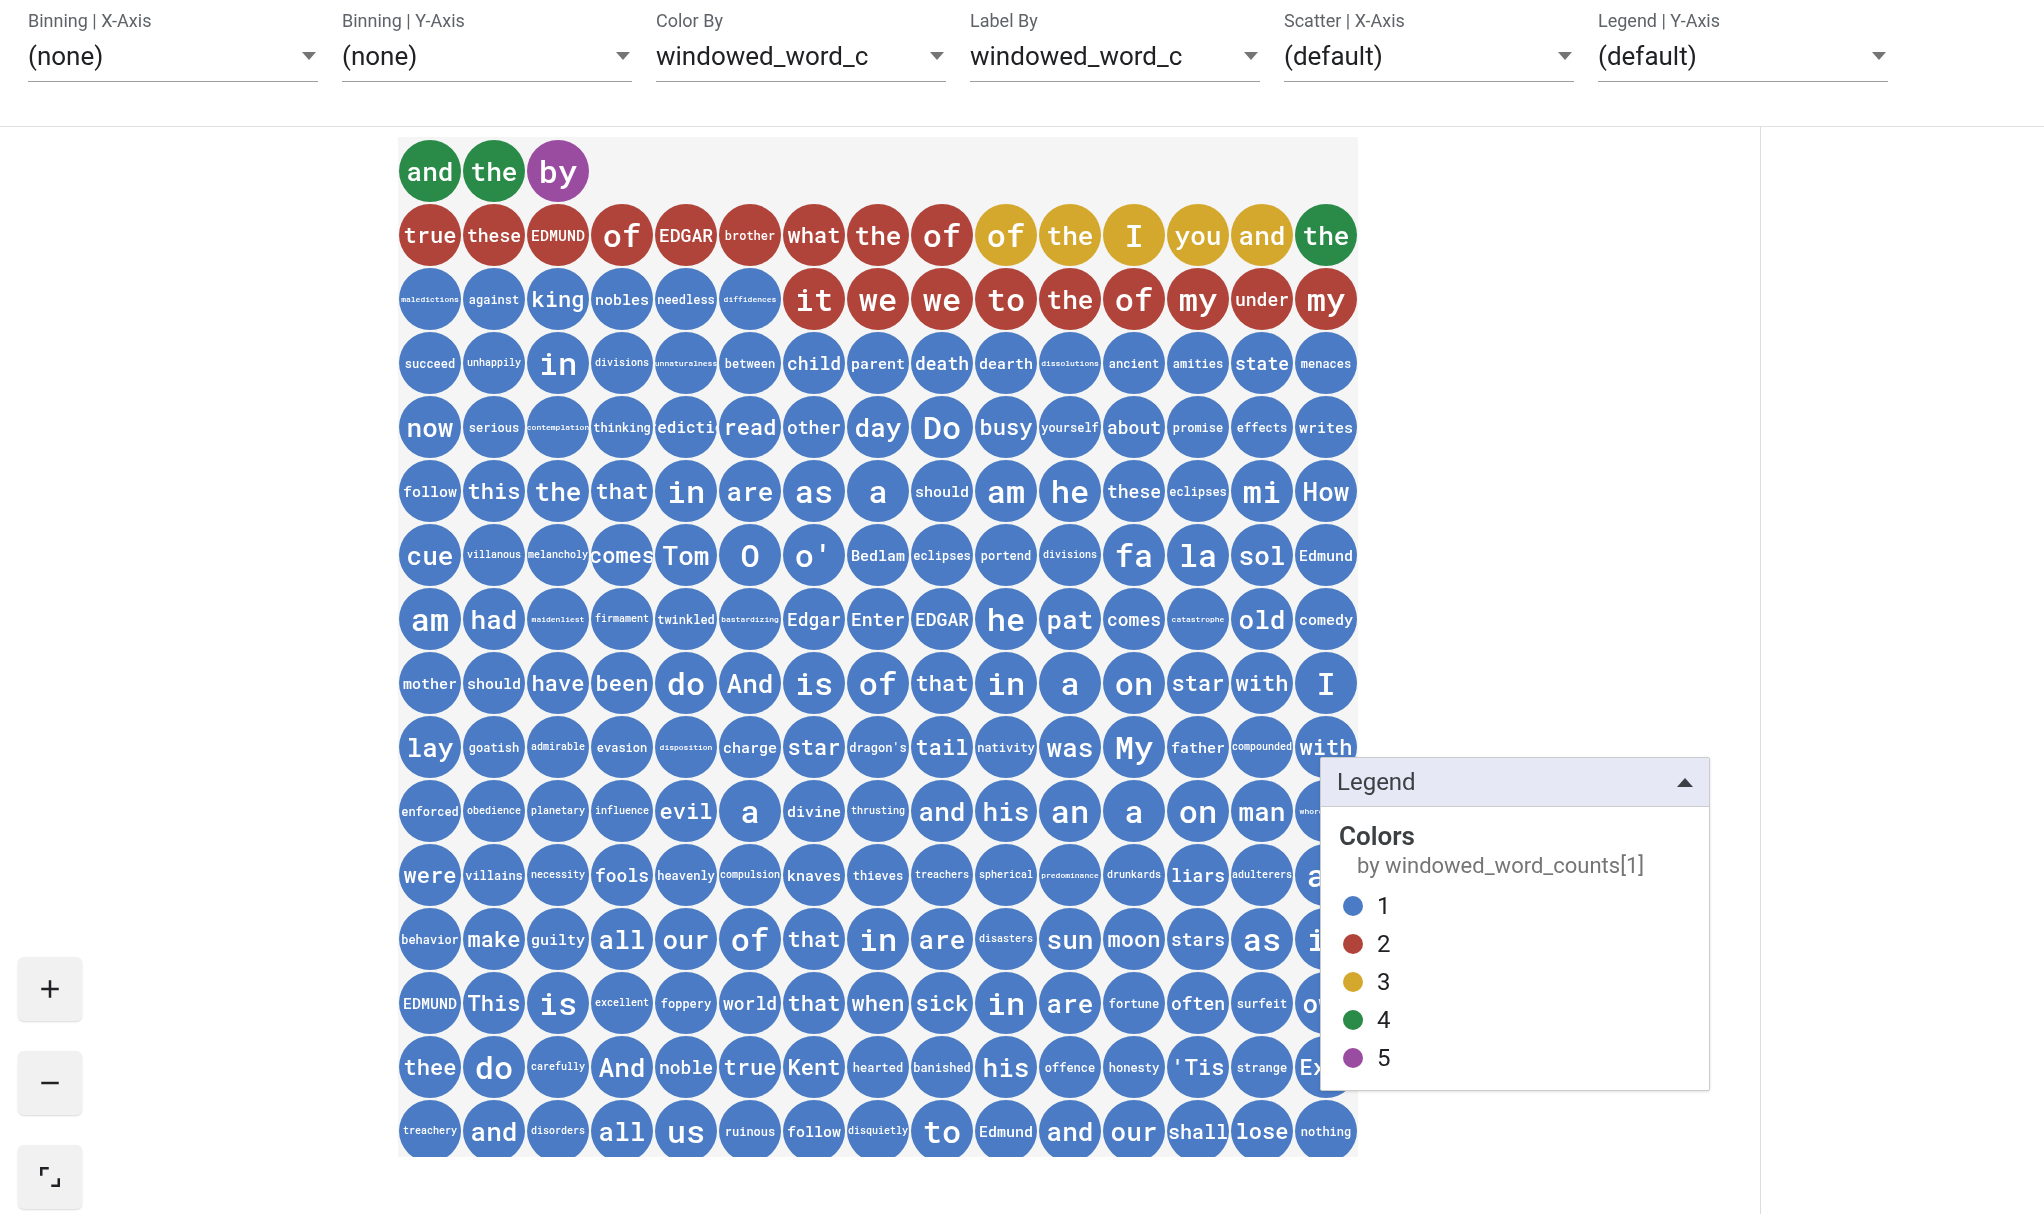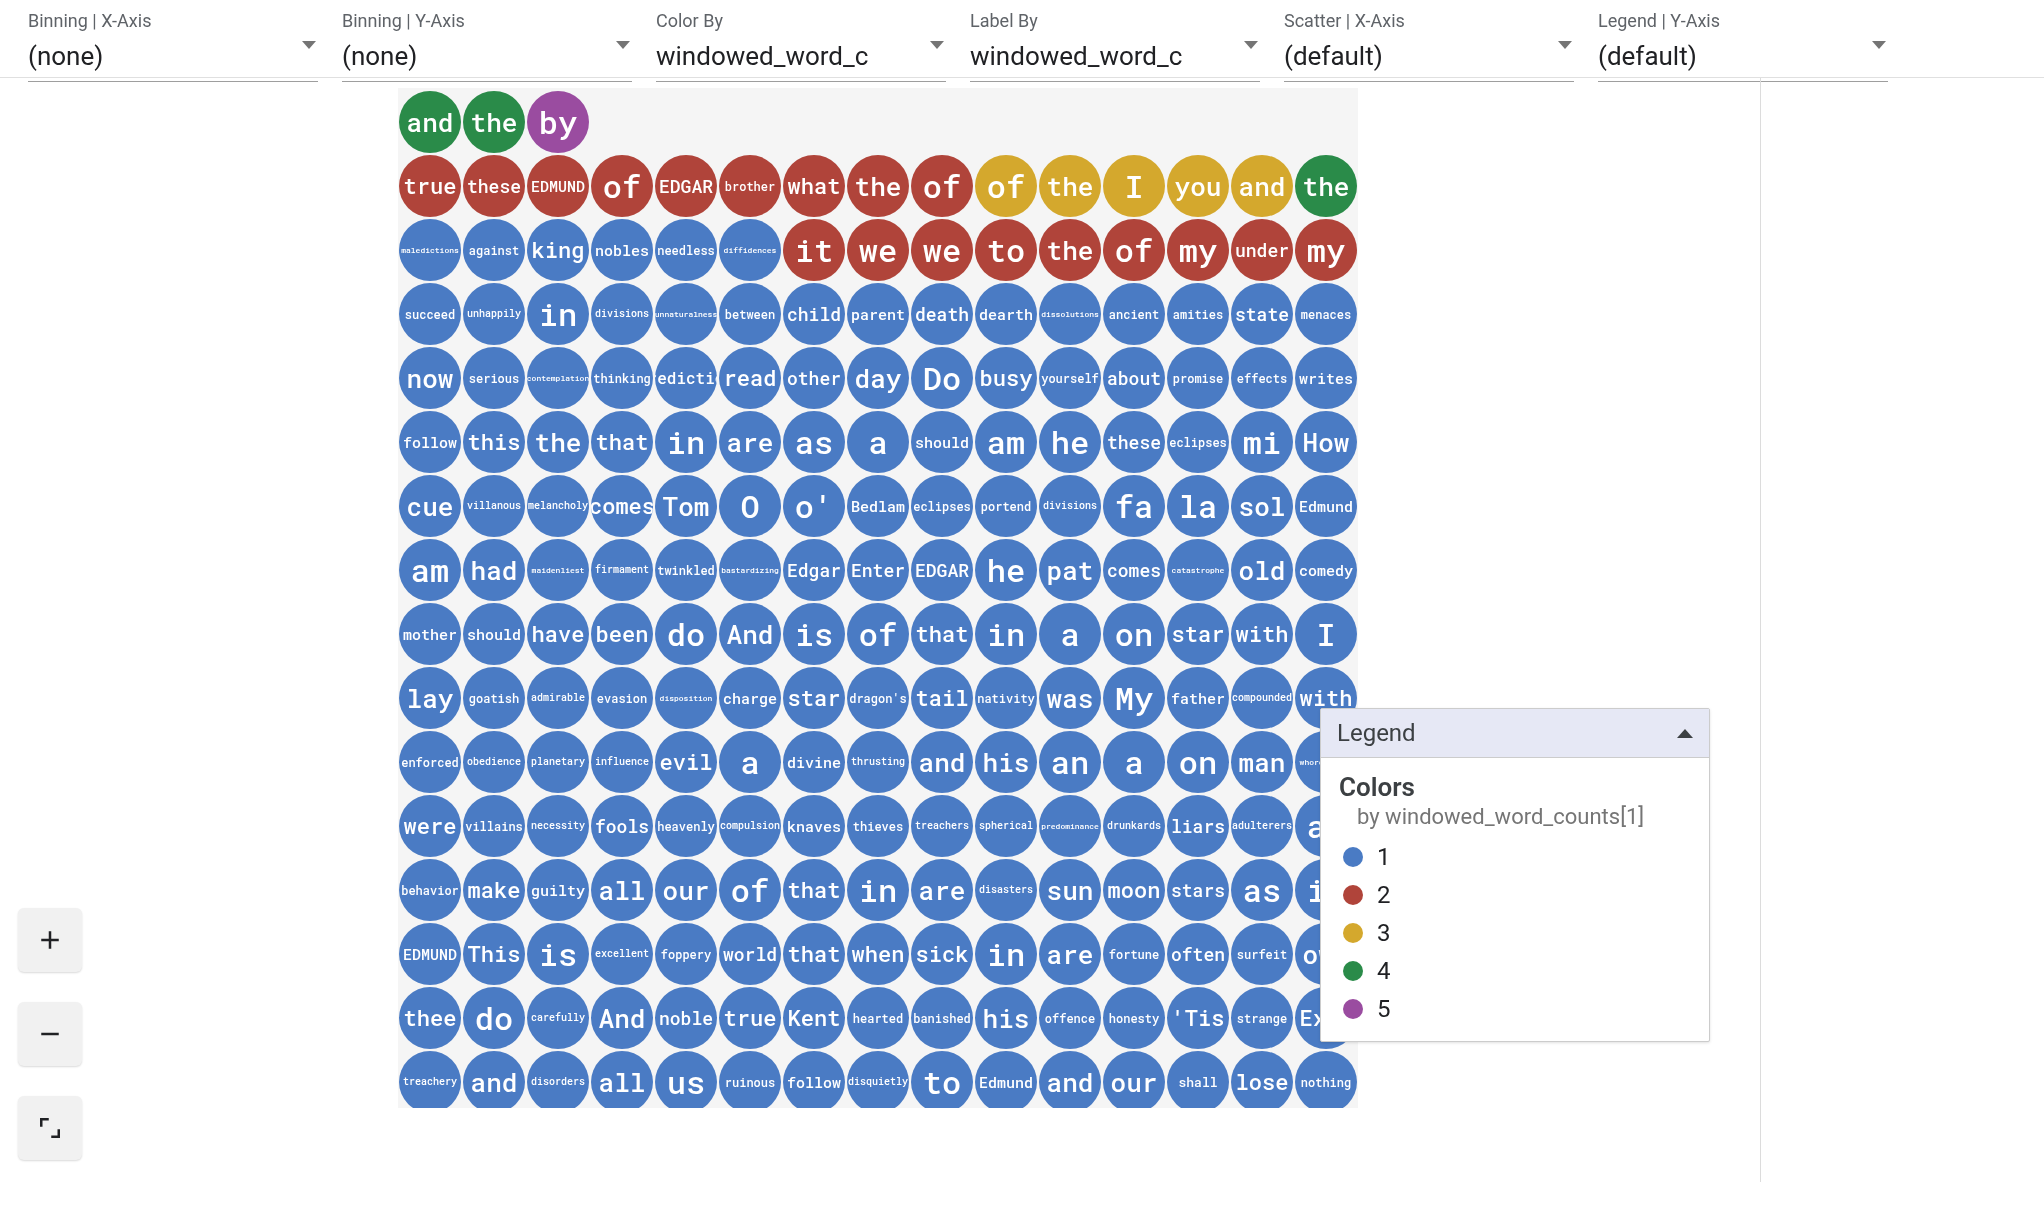--- a/index.html
+++ b/index.html
@@ -10,37 +10,37 @@
     color: #202124;
     height: 100%;
     overflow: hidden;
   }
   
   .controls {
     display: flex;
     gap: 24px;
     padding: 10px 28px 0 28px;
     border-bottom: 1px solid #e0e0e0;
-    height: 78px;
+    height: 127px;
     align-items: flex-start;
   }
   .dropdown {
     display: flex;
     flex-direction: column;
     width: 290px;
   }
   .dropdown .dd-label {
     font-size: 18px;
     color: #5f6368;
     margin-bottom: 6px;
     white-space: nowrap;
   }
   .dropdown .dd-value-row {
     display: flex;
-    align-items: flex-start;
+    align-items: center;
     justify-content: space-between;
     border-bottom: 1px solid #9e9e9e;
     padding: 4px 2px 10px 0;
     cursor: pointer;
   }
   .dropdown .dd-value {
     font-size: 26px;
     color: #202124;
     white-space: nowrap;
     overflow: hidden;
@@ -488,21 +488,21 @@
           <div class="dot c1" style="font-size:10px">disorders</div>
           <div class="dot c1" style="font-size:26px">all</div>
           <div class="dot c1" style="font-size:32px">us</div>
           <div class="dot c1" style="font-size:12px">ruinous</div>
           <div class="dot c1" style="font-size:15px">follow</div>
           <div class="dot c1" style="font-size:10px">disquietly</div>
           <div class="dot c1" style="font-size:32px">to</div>
           <div class="dot c1" style="font-size:15px">Edmund</div>
           <div class="dot c1" style="font-size:26px">and</div>
           <div class="dot c1" style="font-size:26px">our</div>
-          <div class="dot c1" style="font-size:13px">shall</div>
+          <div class="dot c1" style="font-size:20px">shall</div>
           <div class="dot c1" style="font-size:22px">lose</div>
           <div class="dot c1" style="font-size:12px">nothing</div>
           <div style="flex-basis:100%;height:0"></div>
         </div>
     </div>
 
     <div class="zoom-controls">
       <button class="zoom-btn">
         <svg viewBox="0 0 24 24">
             <path d="M11 5h2v14h-2z M5 11h14v2H5z" fill="#202124"></path>

